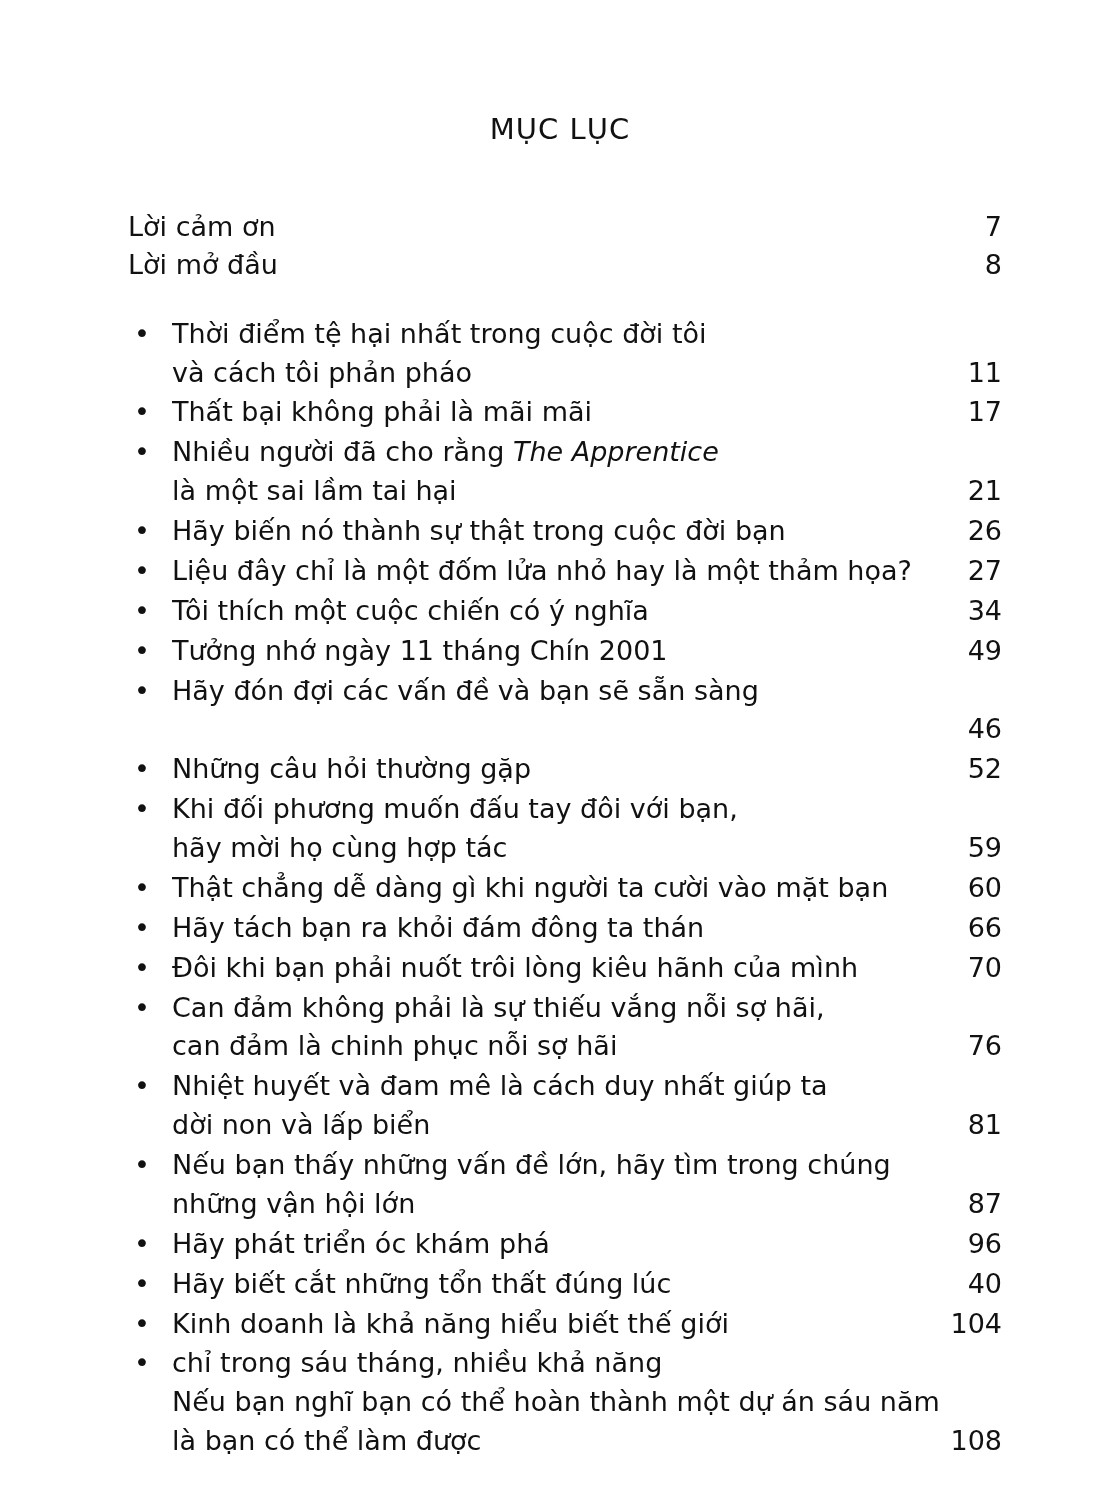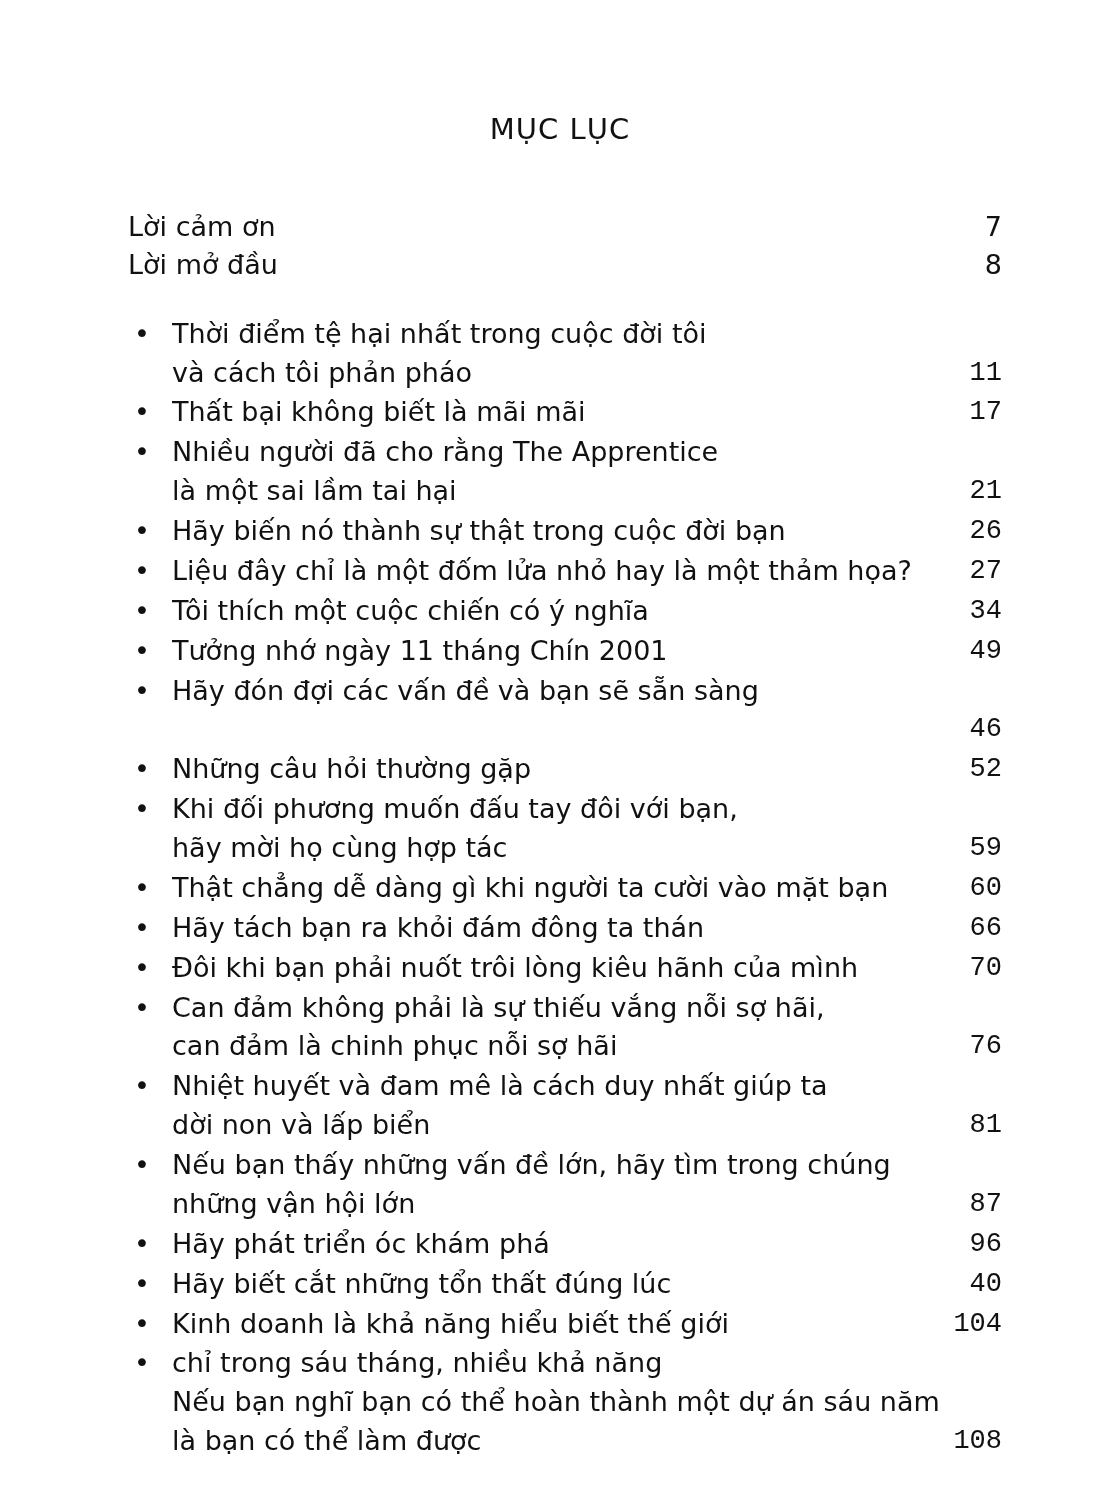--- a/index.html
+++ b/index.html
@@ -86,23 +86,23 @@
     flex: 0 1 auto;
     overflow: hidden;
   }
   .entry-line .el-fill {
     flex: 1 1 auto;
   }
   .entry-line .el-page {
     flex: 0 0 62px;
     width: 62px;
     text-align: right;
-    font-family: Liberation Mono, monospace;
   }
   .ital {
+    font-style: italic;
   }
 </style>
 </head>
 <body>
 
 <div class="page">
 
   <h1 class="toc-title">MỤC LỤC</h1>
 
   <div class="toc-body">
@@ -133,21 +133,21 @@
               <span class="el-text">và cách tôi phản pháo</span>
               <span class="el-fill"></span>
               <span class="el-page">11</span>
             </div>
           </div>
         </div>
         <div class="entry">
           <div class="bullet">•</div>
           <div class="entry-text">
             <div class="entry-line">
-              <span class="el-text">Thất bại không biết là mãi mãi</span>
+              <span class="el-text">Thất bại không phải là mãi mãi</span>
               <span class="el-fill"></span>
               <span class="el-page">17</span>
             </div>
           </div>
         </div>
         <div class="entry">
           <div class="bullet">•</div>
           <div class="entry-text">
             <div class="entry-line">
               <span class="el-text">Nhiều người đã cho rằng <span class="ital">The Apprentice</span></span>

